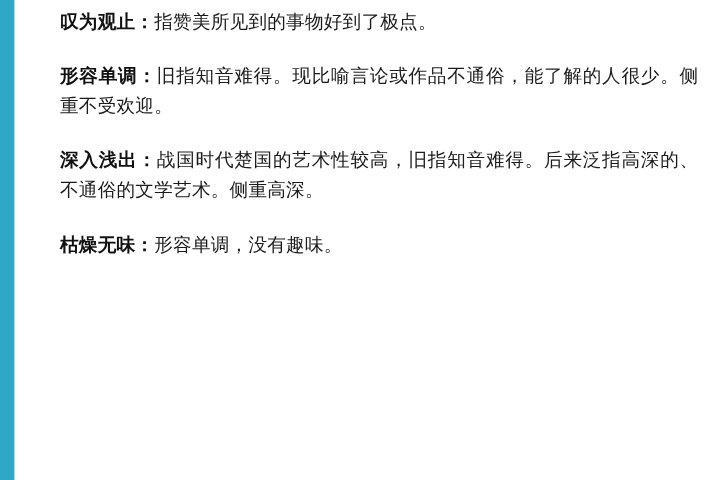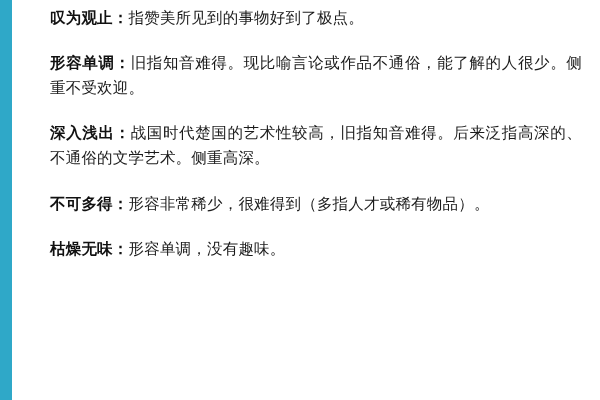--- a/index.html
+++ b/index.html
@@ -73,22 +73,19 @@
 
     <p class="entry">
       <span class="term">形容单调：</span><span class="def">旧指知音难得。现比喻言论或作品不通俗，能了解的人很少。侧重不受欢迎。</span>
     </p>
 
     <p class="entry">
       <span class="term">深入浅出：</span><span class="def">战国时代楚国的艺术性较高，旧指知音难得。后来泛指高深的、不通俗的文学艺术。侧重高深。</span>
     </p>
 
 
-    <p class="entry">
-      <span class="term">不可多得：</span><span class="def">形容非常稀少，很难得到（多指人才或稀有物品）。</span>
-    </p>
 
     <p class="entry clipped">
       <span class="term">枯燥无味：</span><span class="def">形容单调，没有趣味。</span>
     </p>
 
   </div>
 </div>
 
 </body></html>

